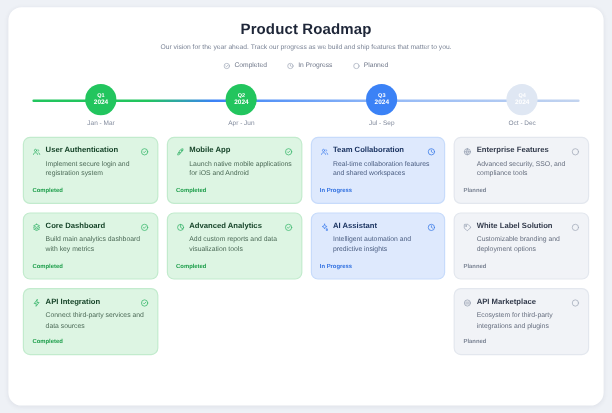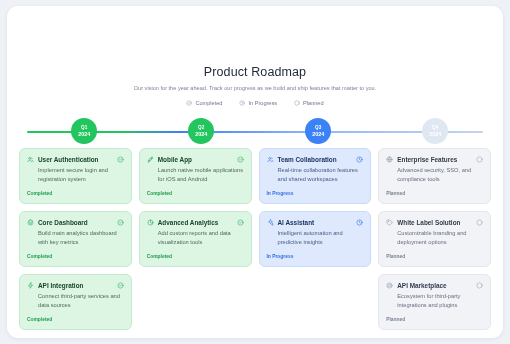--- a/index.html
+++ b/index.html
@@ -18,23 +18,22 @@
     background: #ffffff;
     border-radius: 11px;
     box-shadow: 0 1px 4px rgba(25,35,60,0.07);
     padding: 11px 12px 8px 12px;
     display: flex; flex-direction: column;
   }
 
   
   .header { text-align: center; }
   .title {
-    font-size: 12.5px; font-weight: normal; color: #1e2638;
+    font-size: 12.5px; font-weight: bold; color: #1e2638;
     letter-spacing: .1px;
-    margin-top: 48px;
   }
   .subtitle {
     font-size: 5.6px; color: #7b8496; margin-top: 6px;
   }
 
   
   .legend {
     display: flex; justify-content: center; align-items: center;
     gap: 17px; margin-top: 9px;
   }

